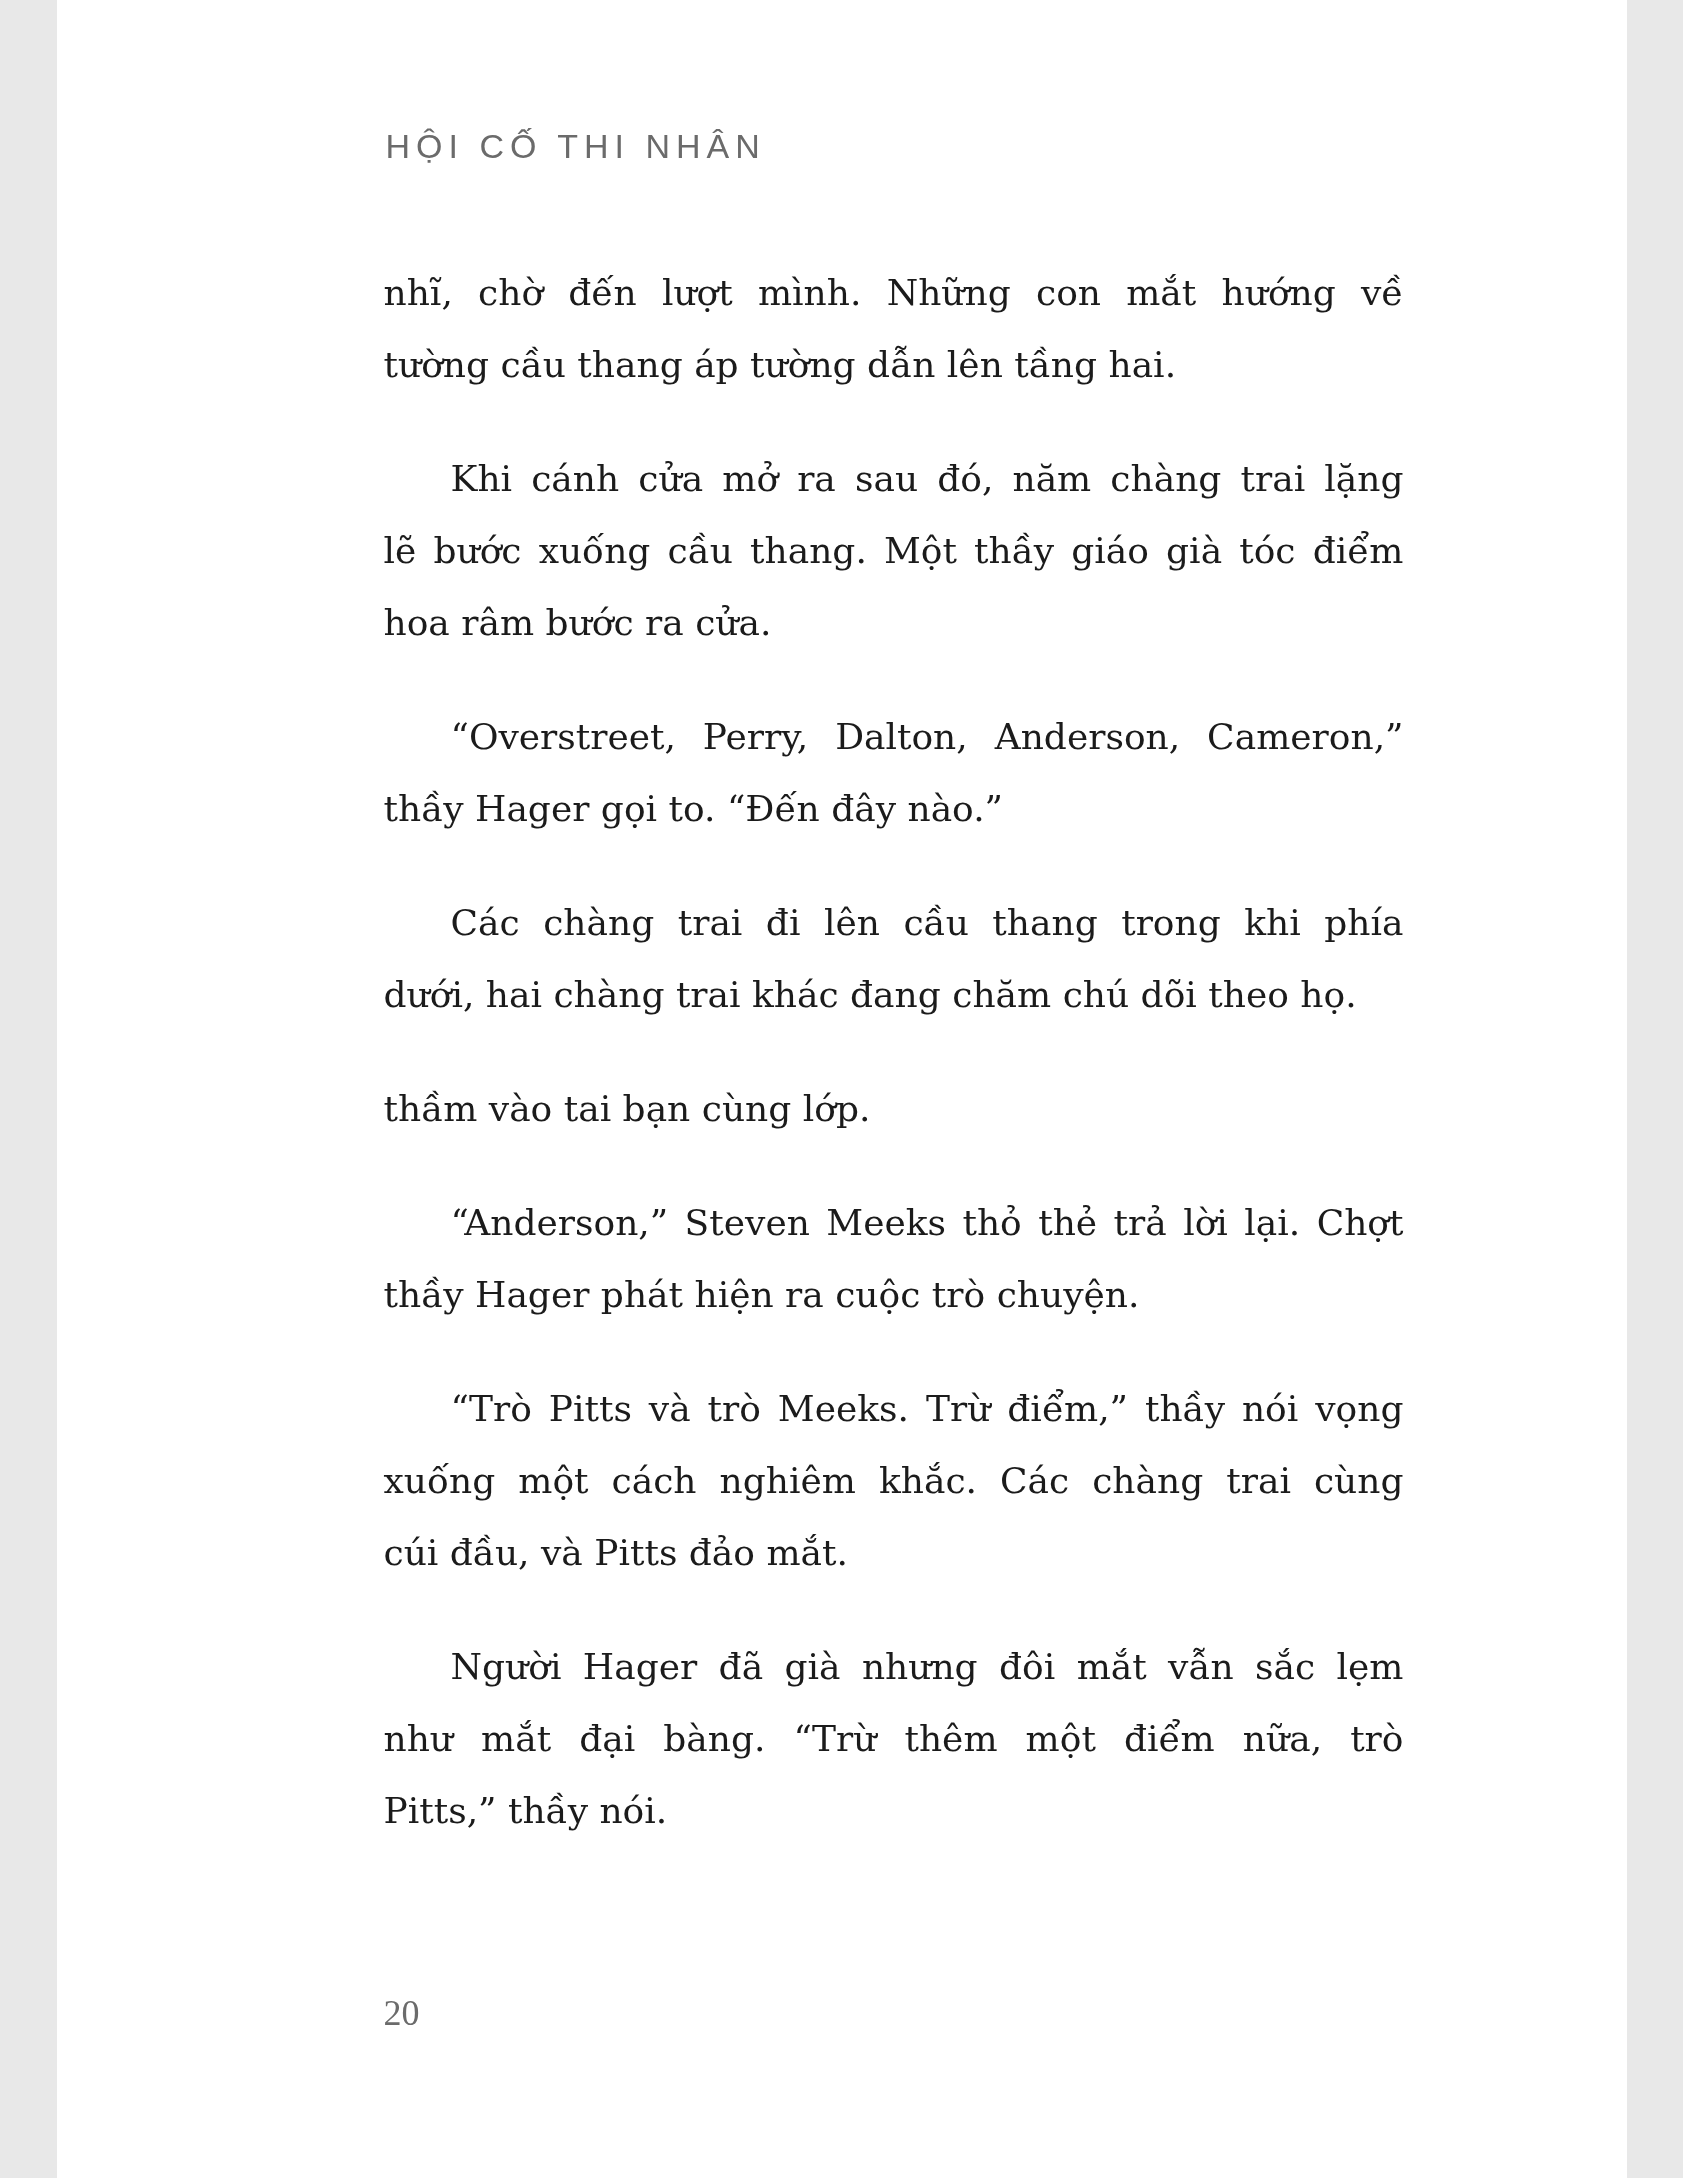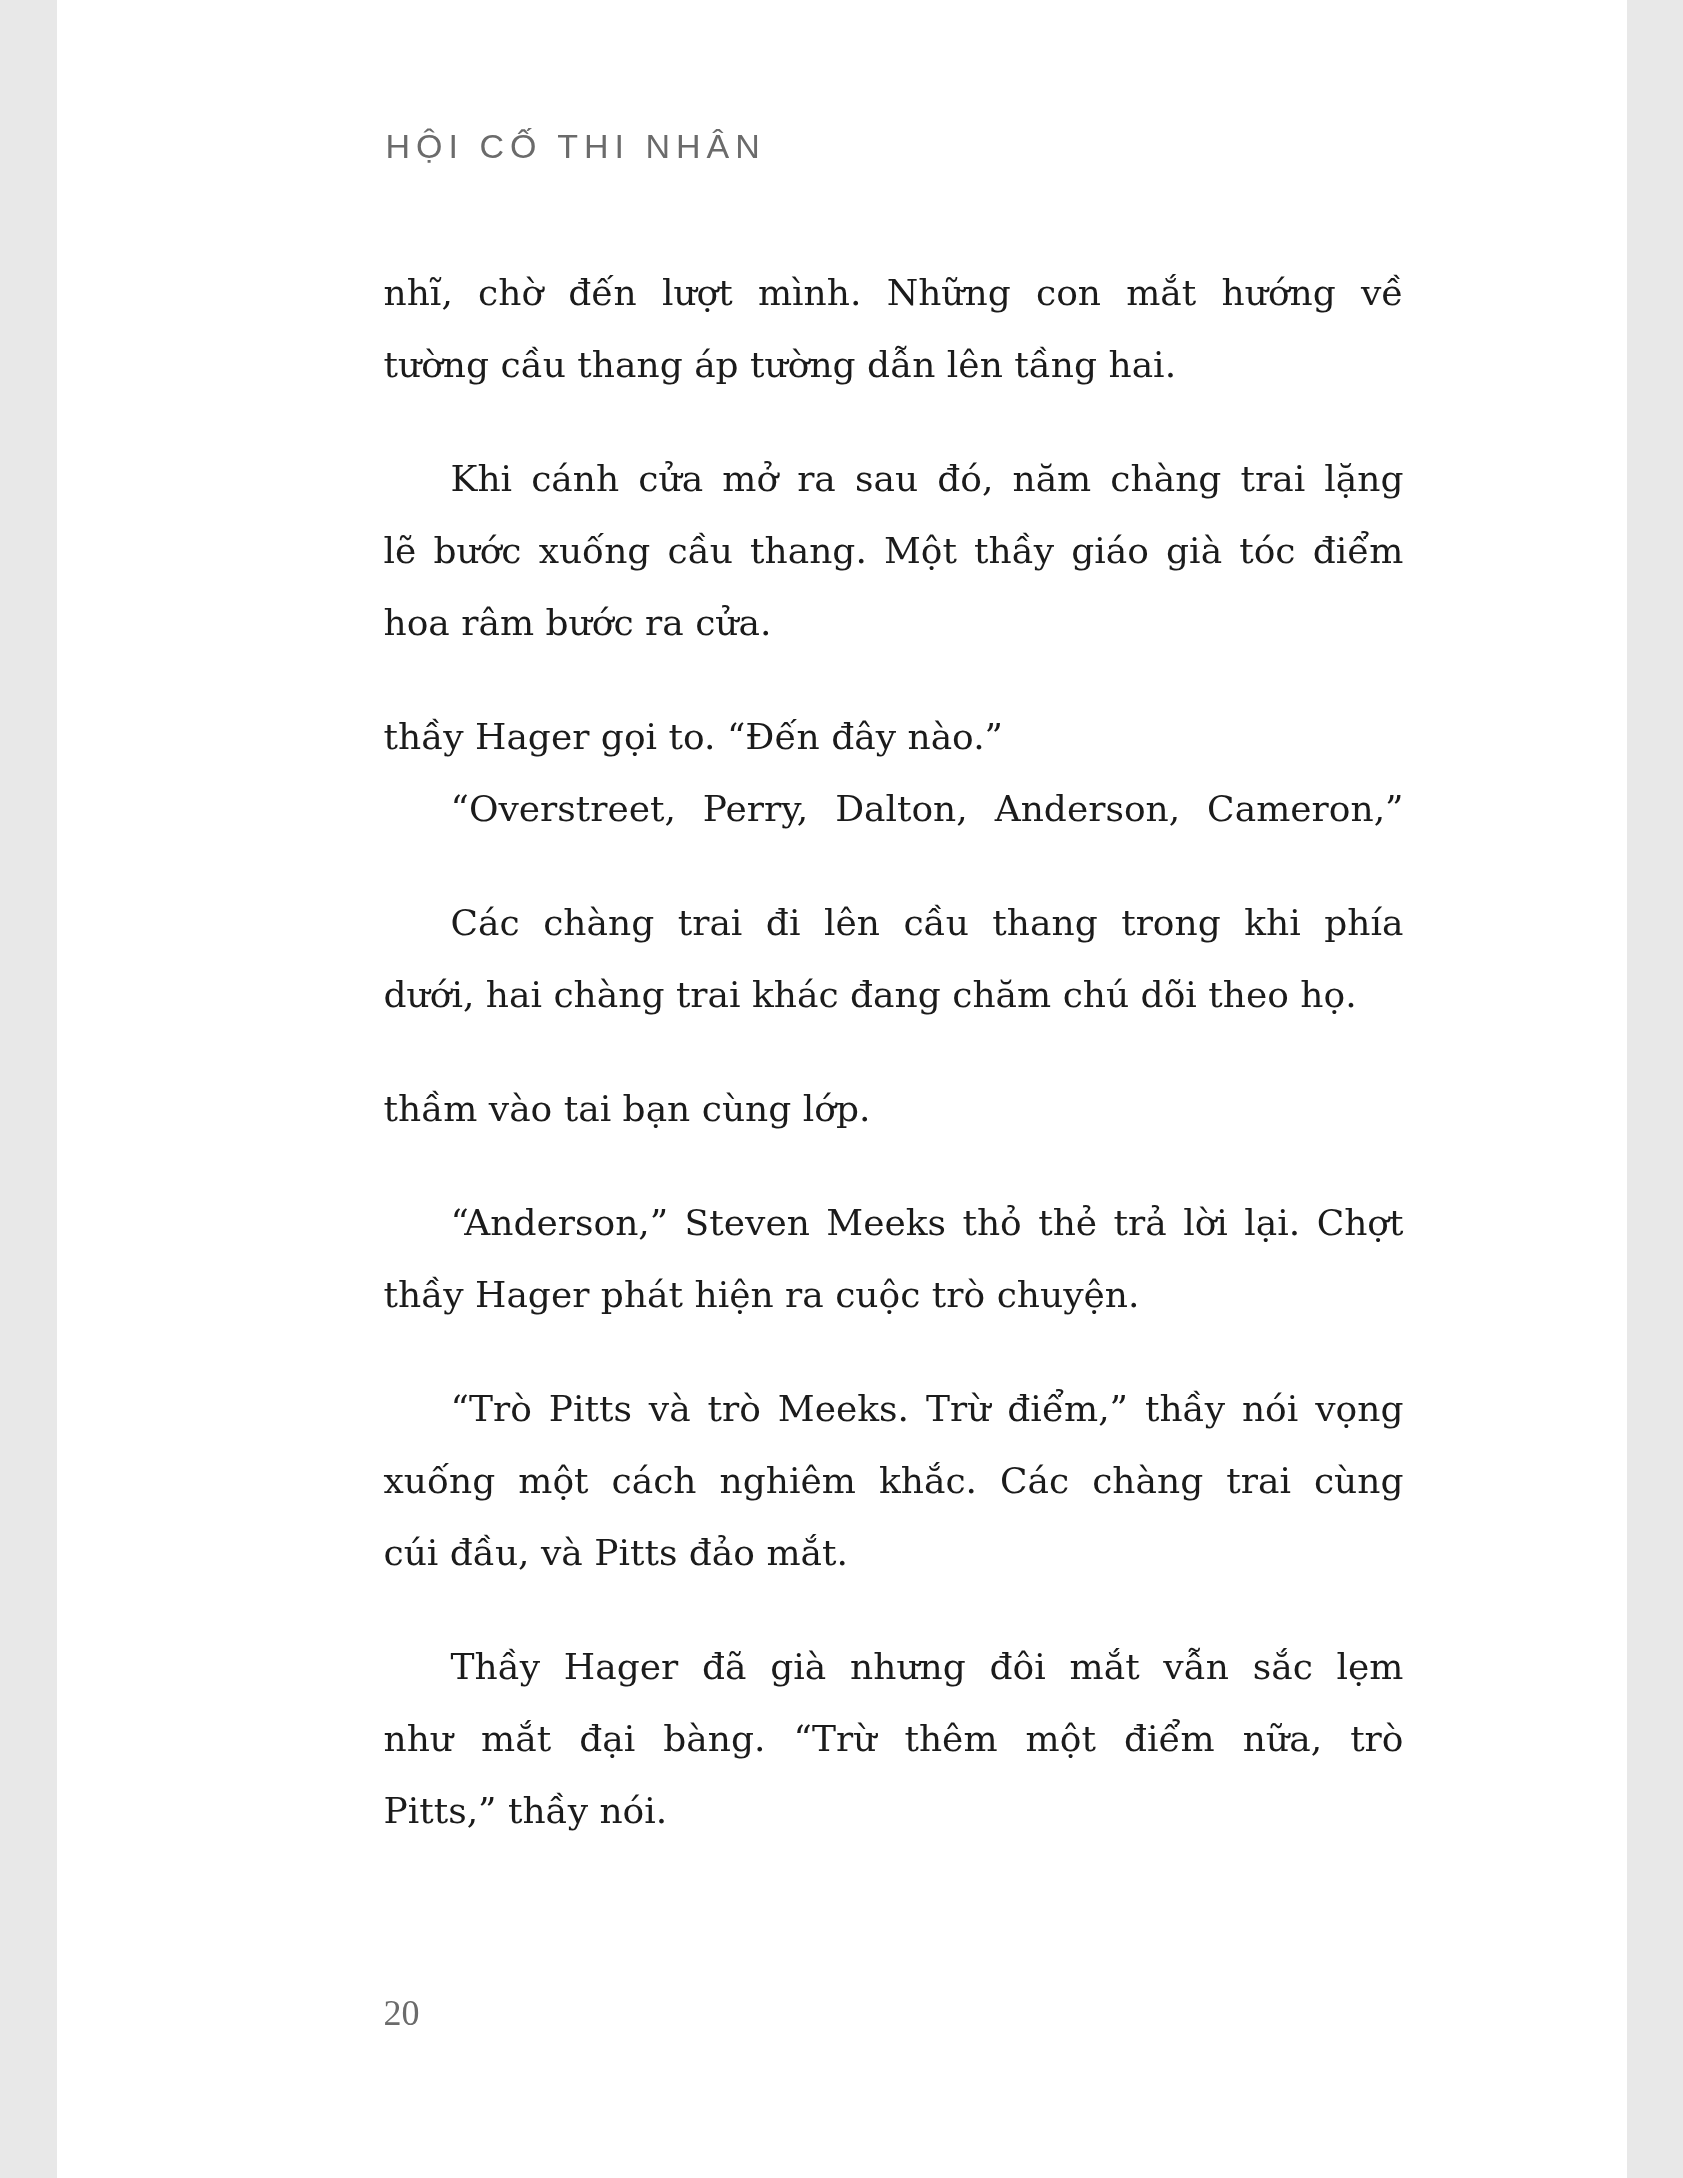--- a/index.html
+++ b/index.html
@@ -80,22 +80,22 @@
       <div class="line last">tường cầu thang áp tường dẫn lên tầng hai.</div>
     </div>
 
     <div class="para">
       <div class="line just indent">Khi cánh cửa mở ra sau đó, năm chàng trai lặng</div>
       <div class="line just">lẽ bước xuống cầu thang. Một thầy giáo già tóc điểm</div>
       <div class="line last">hoa râm bước ra cửa.</div>
     </div>
 
     <div class="para">
+      <div class="line just indent">“Overstreet, Perry, Dalton, Anderson, Cameron,”</div>
       <div class="line last">thầy Hager gọi to. “Đến đây nào.”</div>
-      <div class="line just indent">“Overstreet, Perry, Dalton, Anderson, Cameron,”</div>
     </div>
 
     <div class="para">
       <div class="line just indent">Các chàng trai đi lên cầu thang trong khi phía</div>
       <div class="line last">dưới, hai chàng trai khác đang chăm chú dõi theo họ.</div>
     </div>
 
     <div class="para">
       <div class="line last">thầm vào tai bạn cùng lớp.</div>
     </div>
@@ -105,21 +105,21 @@
       <div class="line last">thầy Hager phát hiện ra cuộc trò chuyện.</div>
     </div>
 
     <div class="para">
       <div class="line just indent">“Trò Pitts và trò Meeks. Trừ điểm,” thầy nói vọng</div>
       <div class="line just">xuống một cách nghiêm khắc. Các chàng trai cùng</div>
       <div class="line last">cúi đầu, và Pitts đảo mắt.</div>
     </div>
 
     <div class="para">
-      <div class="line just indent">Thầy Hager đã già nhưng đôi mắt vẫn sắc lẹm</div>
+      <div class="line just indent">Người Hager đã già nhưng đôi mắt vẫn sắc lẹm</div>
       <div class="line just">như mắt đại bàng. “Trừ thêm một điểm nữa, trò</div>
       <div class="line last">Pitts,” thầy nói.</div>
     </div>
 
   </div>
 
   <div class="page-number">20</div>
 
 </div>
 

